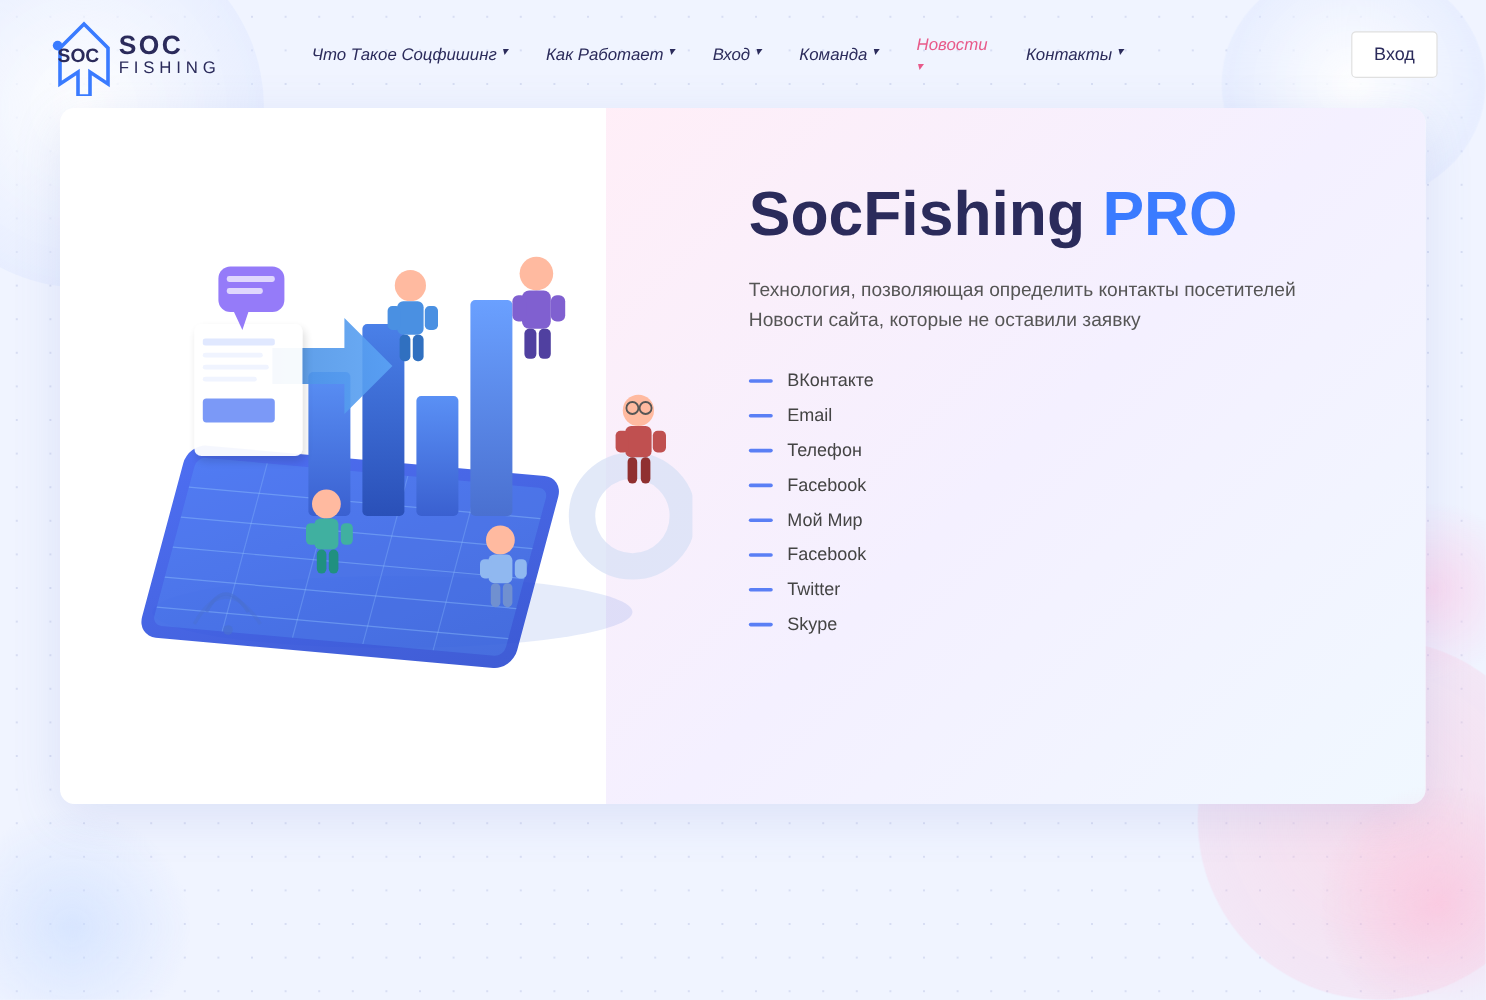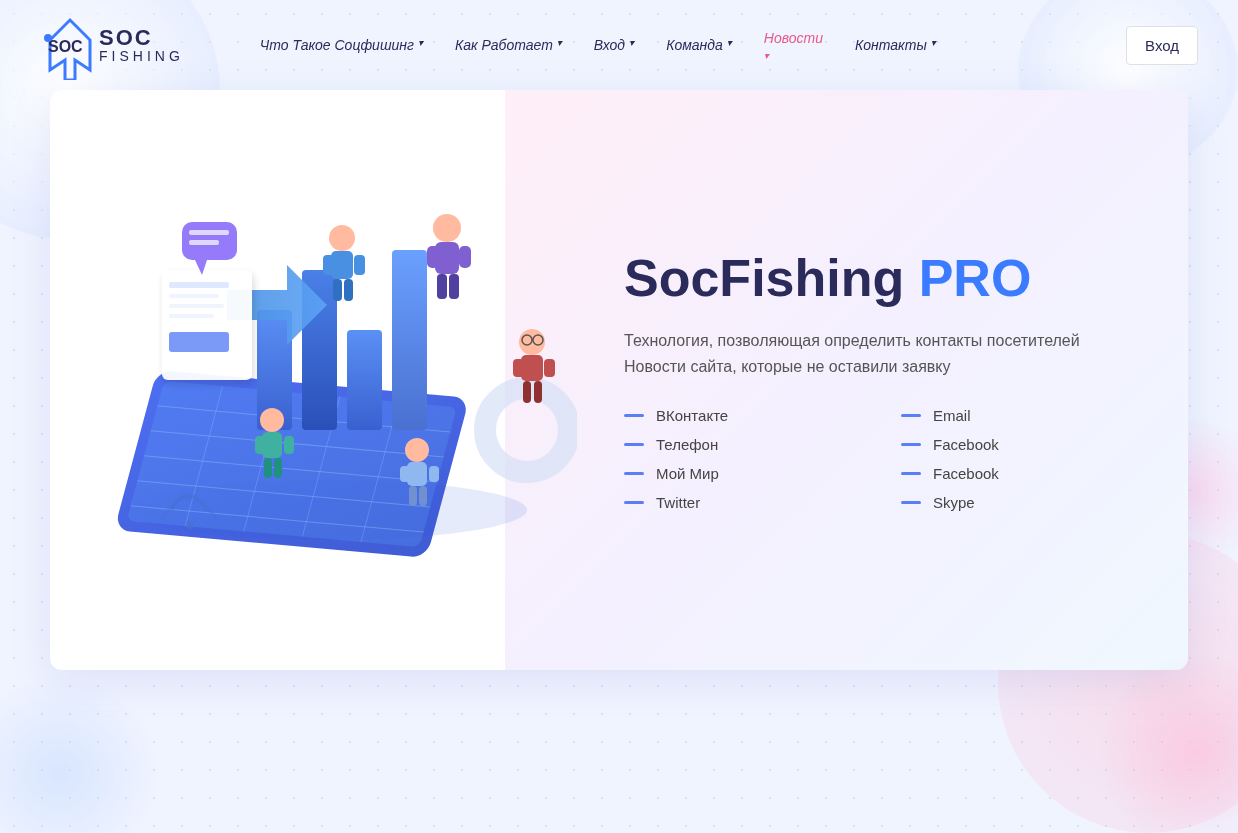--- a/index.html
+++ b/index.html
@@ -157,21 +157,20 @@
 
     
     .hero-wrapper {
       position: relative;
       z-index: 2;
       margin: 0 50px;
       background: white;
       border-radius: 12px;
       min-height: 580px;
       display: flex;
-      align-items: center;
       overflow: hidden;
       box-shadow: 0 10px 40px rgba(100,120,200,0.15);
     }
 
     .hero-bg-gradient {
       position: absolute;
       top: 0; right: 0;
       width: 60%;
       height: 100%;
       background: linear-gradient(135deg, rgba(255,200,230,0.3) 0%, rgba(200,180,255,0.2) 50%, rgba(180,220,255,0.2) 100%);
@@ -248,21 +247,21 @@
       cursor: pointer;
       display: flex;
       align-items: center;
       justify-content: center;
       color: white;
       font-size: 20px;
     }
 
     .features-grid {
       display: grid;
-      grid-template-columns: 1fr 1fr;
+      grid-template-columns: 1fr;
       gap: 12px 40px;
       margin-top: 8px;
     }
 
     .feature-item {
       display: flex;
       align-items: center;
       gap: 12px;
       font-size: 15px;
       color: #444;

